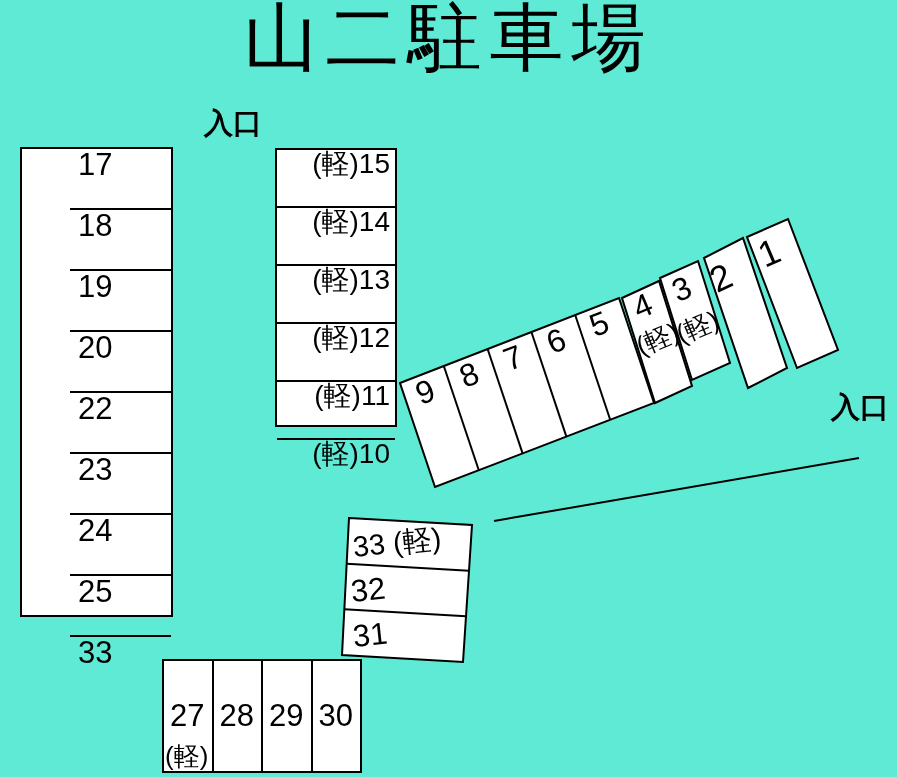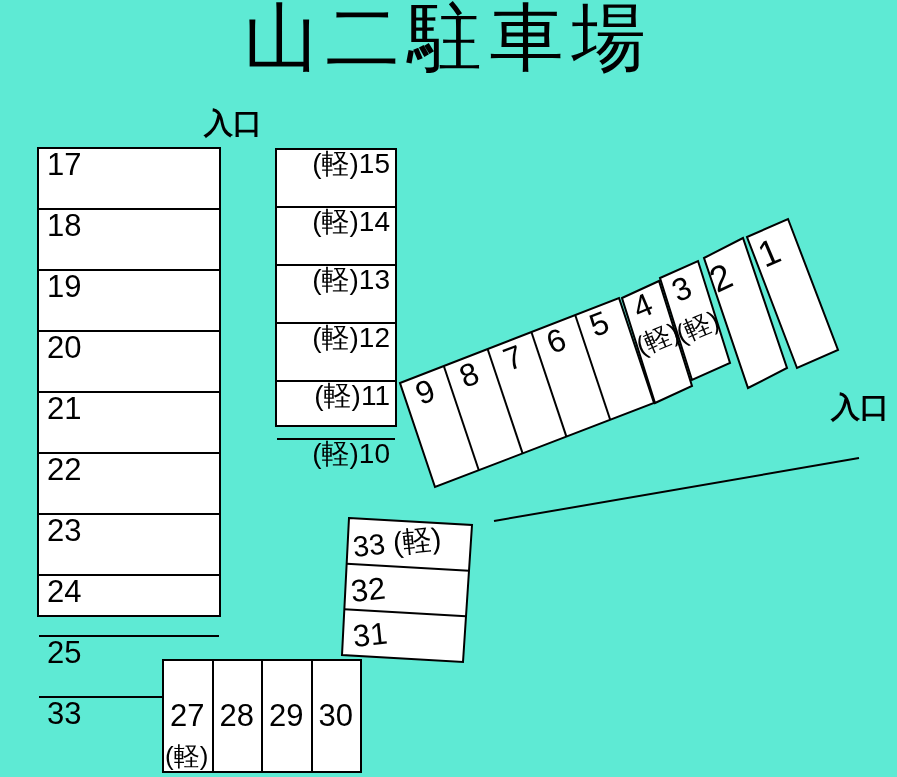--- a/index.html
+++ b/index.html
@@ -17,21 +17,21 @@
   .entrance-top { left:204px; top:109px; }
   .entrance-right { left:831px; top:393px; }
 
   .col {
     position:absolute; box-sizing:border-box;
     border:2px solid #000; display:flex; flex-direction:column;
     background:#fff;
   }
   .col .cell { flex:1; display:flex; align-items:center; font-size:31px; line-height:1; }
   .col .cell + .cell { border-top:2px solid #000;margin-top:28px; }
-  .col-left { left:37px; top:147px; width:184px; height:470px; }
+  .col-left { left:20px; top:147px; width:153px; height:470px;padding-left:48px; }
   .col-left .cell { padding-left:8px; }
   .col-kei { left:275px; top:148px; width:122px; height:279px;text-align:center; }
   .col-kei .cell { justify-content:flex-end; padding-right:5px; font-size:28px; }
 
   .bottomrow {
     position:absolute; left:162px; top:659px; width:200px; height:114px;
     box-sizing:border-box; border:2px solid #000; display:flex; background:#fff;
   }
   .bottomrow .bcell { flex:1; font-size:31px; line-height:1; }
   .bottomrow .bcell + .bcell { border-left:2px solid #000; }
@@ -51,21 +51,20 @@
   <div class="title">山二駐車場</div>
 
   <div class="entrance entrance-top">入口</div>
   <div class="entrance entrance-right">入口</div>
 
   <div class="col col-left">
     <div class="cell">17</div>
     <div class="cell">18</div>
     <div class="cell">19</div>
     <div class="cell">20</div>
-    <div class="cell">21</div>
     <div class="cell">22</div>
     <div class="cell">23</div>
     <div class="cell">24</div>
     <div class="cell">25</div>
     <div class="cell">33</div>
   </div>
 
   <div class="col col-kei">
     <div class="cell">(軽)15</div>
     <div class="cell">(軽)14</div>

